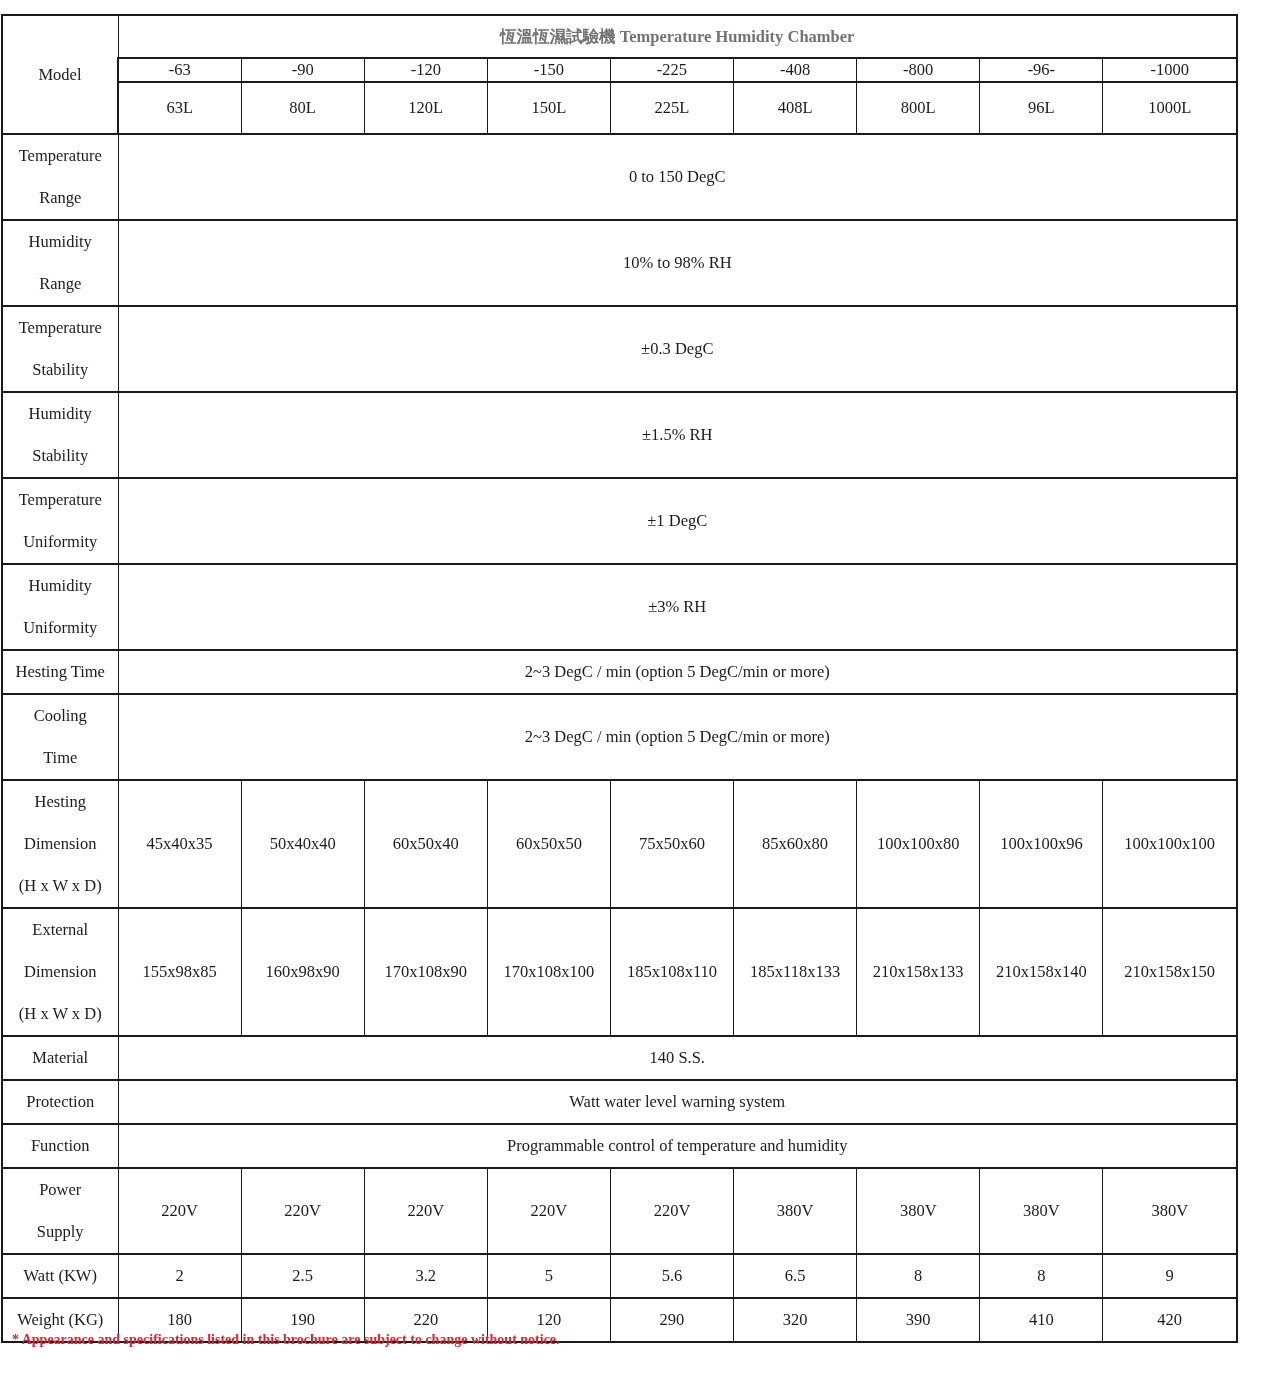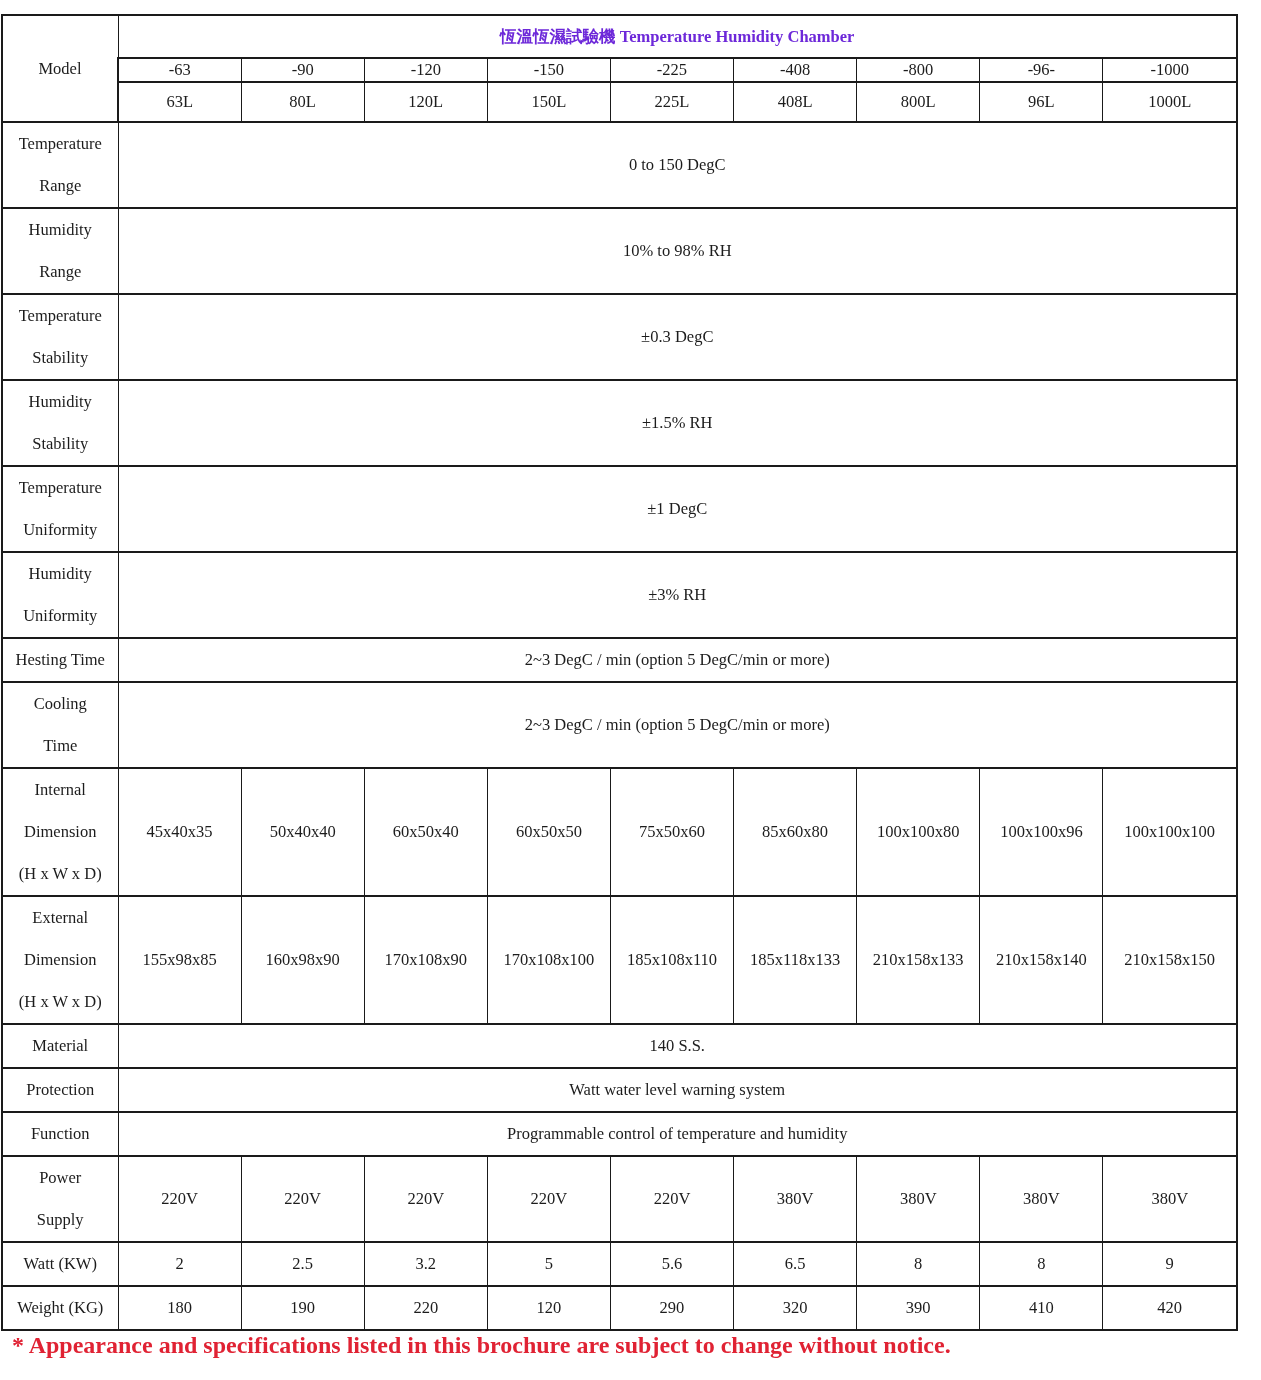--- a/index.html
+++ b/index.html
@@ -43,38 +43,38 @@
   td.model-head { vertical-align: top; }
   td.val {
     text-align: center;
     padding-left: 28px;   
   }
   td.title-cell {
     text-align: center;
     padding-left: 74px;
     font-weight: bold;
     font-size: 19px;
-    color: #6d28d9;
+    color: #737373;
   }
   
   tr.h41 { height: 24px; }
   tr.h42 { height: 42px; }
   tr.h43 { height: 43px; }
-  tr.h44 { height: 40px; }
+  tr.h44 { height: 52px; }
   tr.h46 { height: 31px; }
   tr.h83 { height: 83px; }
   tr.h84 { height: 84px; }
   tr.h125 { height: 125px; }
 
   .note {
     position: absolute;
     left: 12px;
     top: 1332px;
     font-weight: bold;
-    font-size: 24px;
+    font-size: 14px;
     color: #e02233;
     white-space: nowrap;
   }
 </style>
 </head>
 <body>
 
 <div class="page">
   <table class="spec">
     <colgroup>
@@ -161,21 +161,21 @@
       <td class="val" colspan="9">2~3 DegC / min (option 5 DegC/min or more)</td>
     </tr>
 
     <tr class="h83">
       <td class="label">Cooling
 Time</td>
       <td class="val" colspan="9">2~3 DegC / min (option 5 DegC/min or more)</td>
     </tr>
 
     <tr class="h125">
-      <td class="label">Internal
+      <td class="label">Hesting
 Dimension
 (H x W x D)</td>
       <td class="val">45x40x35</td>
       <td class="val">50x40x40</td>
       <td class="val">60x50x40</td>
       <td class="val">60x50x50</td>
       <td class="val">75x50x60</td>
       <td class="val">85x60x80</td>
       <td class="val">100x100x80</td>
       <td class="val">100x100x96</td>

